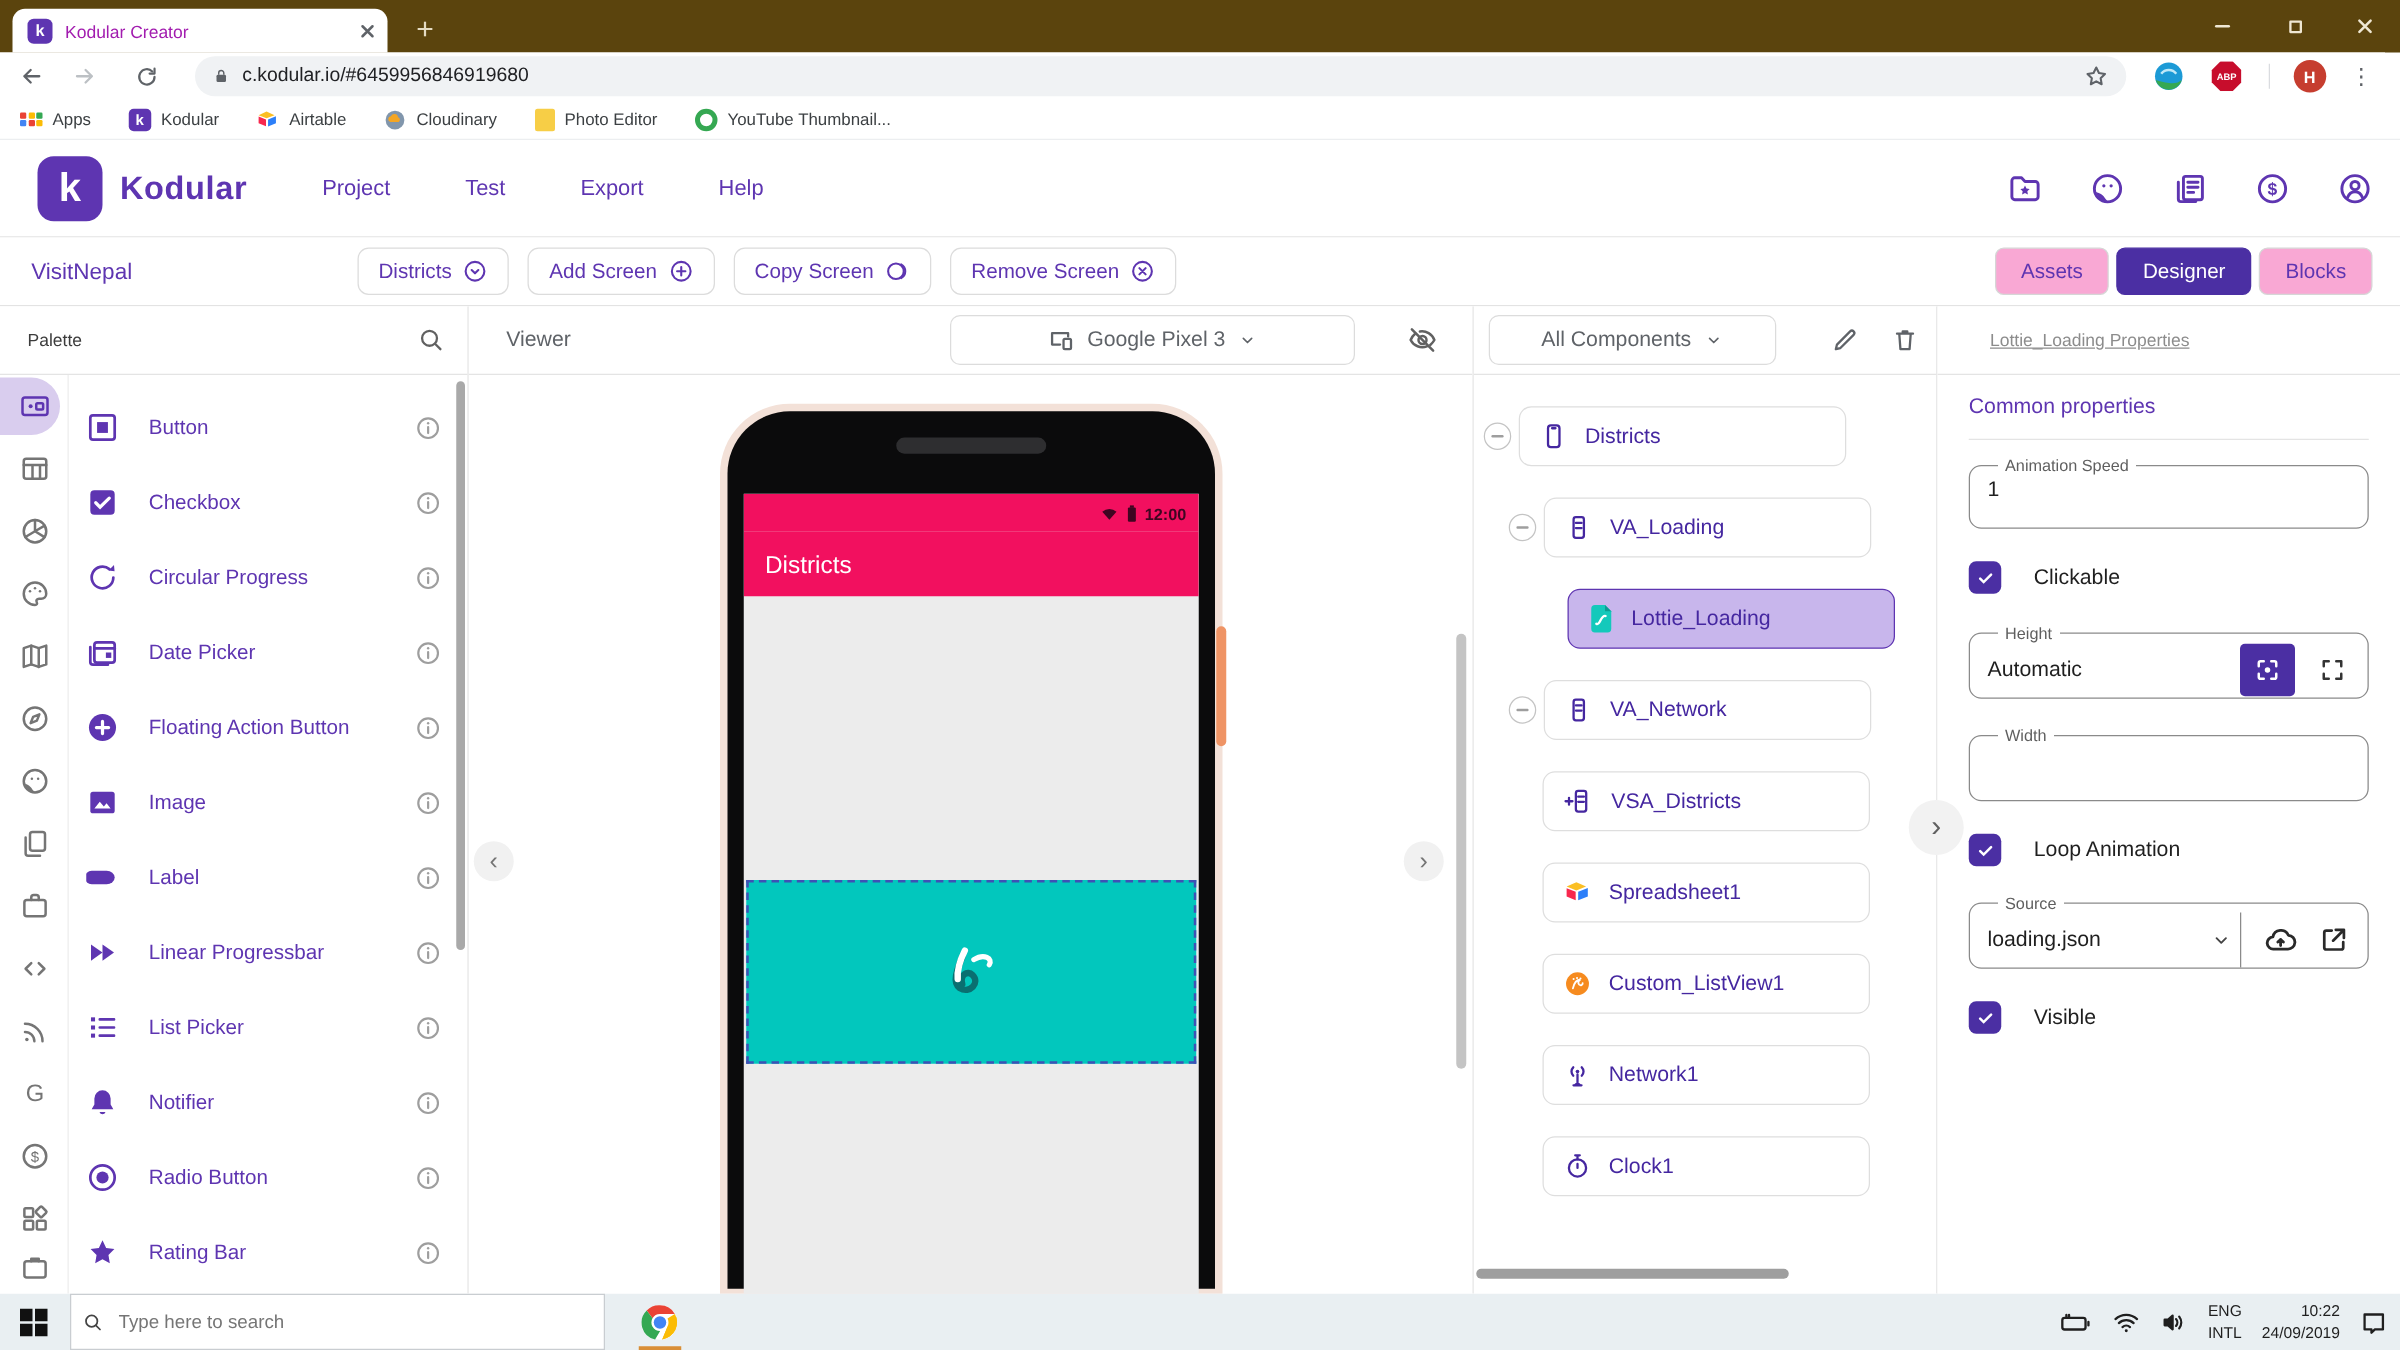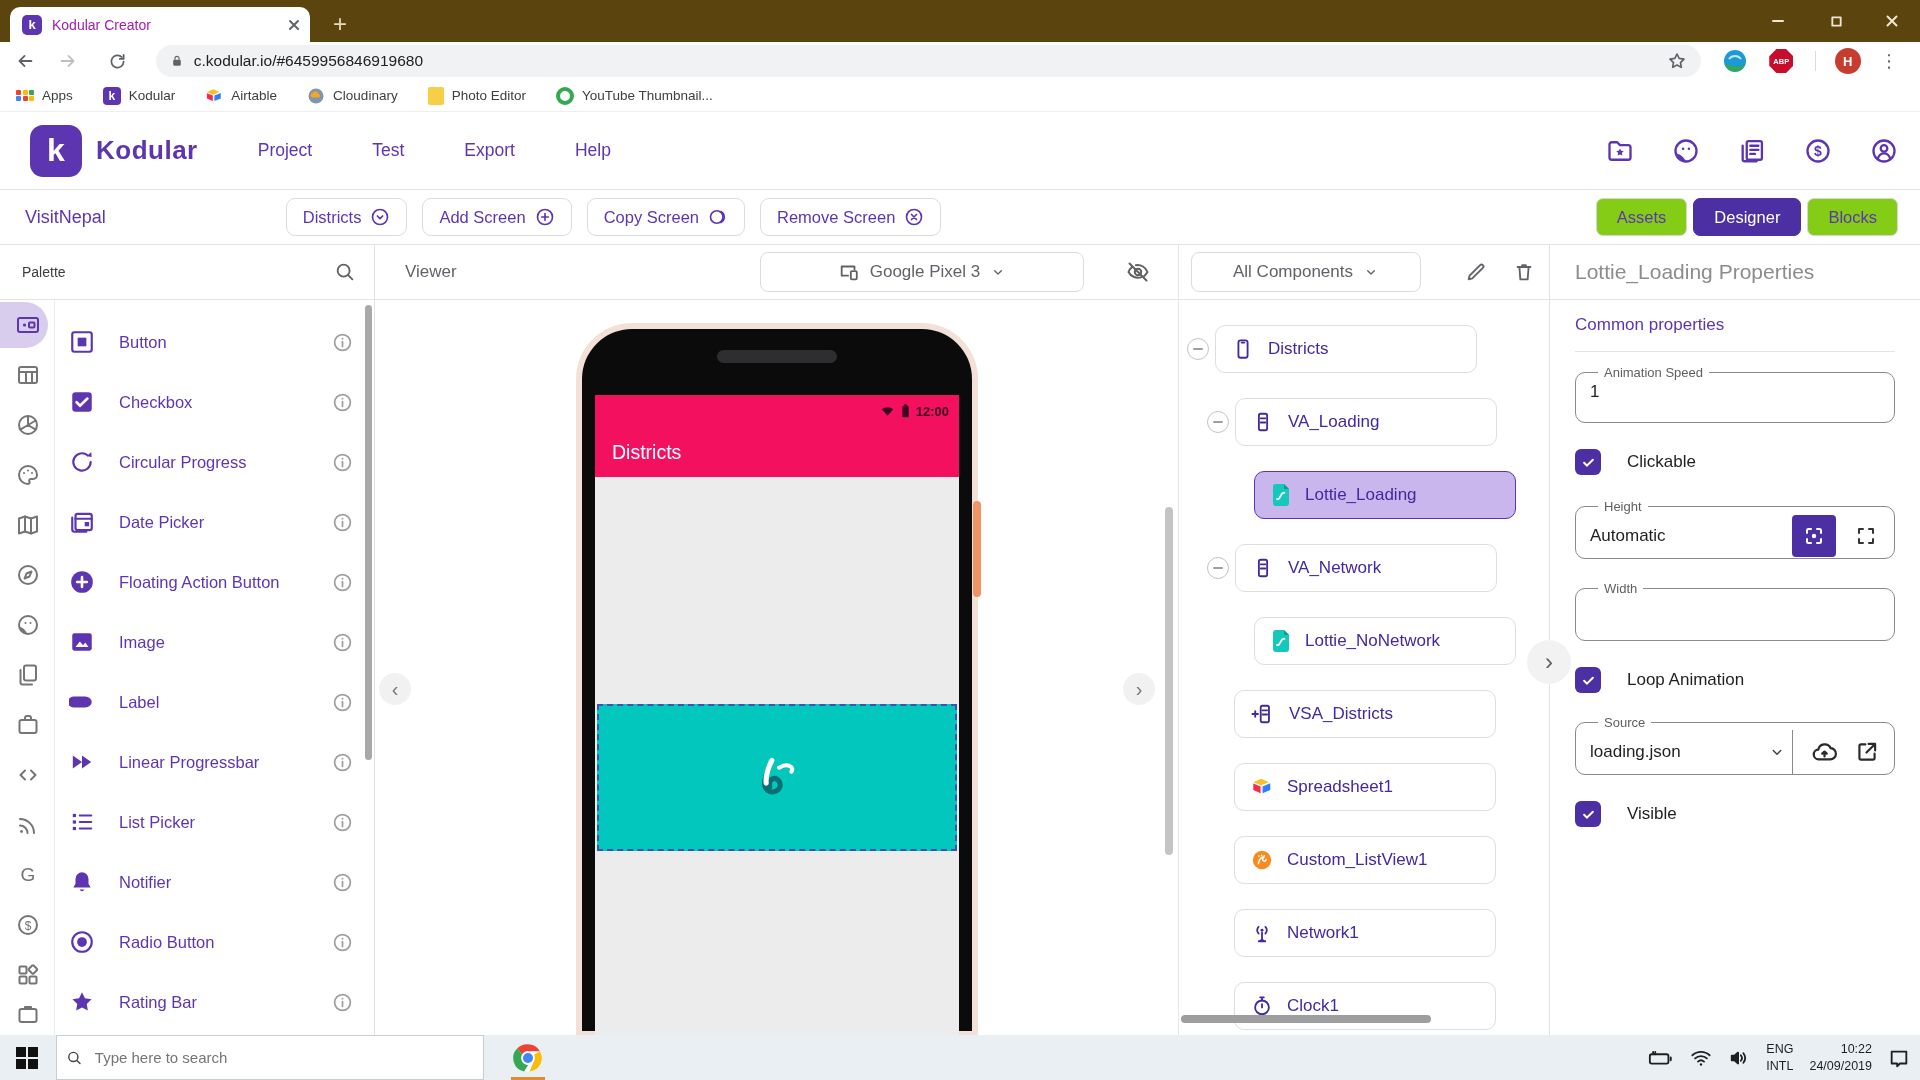--- a/index.html
+++ b/index.html
@@ -58,21 +58,21 @@
   .kbrand { margin-left:14px; font-size:26px; font-weight:bold; color:#5E35B1; letter-spacing:.5px; }
   .kmenu { margin-left:60px; font-size:17.5px; color:#5E35B1; }
   .hicons { margin-left:auto; margin-right:22px; display:flex; align-items:center; gap:38px; color:#5E35B1; }
 
   
   #screenbar { position:absolute; left:0; top:190px; width:1920px; height:55px; background:#fff;
                border-bottom:1px solid #E3E3E3; display:flex; align-items:center; }
   .projname { margin-left:25px; font-size:18px; color:#5E35B1; }
   .sbtn { height:38px; border:1px solid #DCDCDC; border-radius:9px; background:#fff; color:#5E35B1;
           font-size:16.5px; display:flex; align-items:center; gap:9px; padding:0 16px; }
-  .rbtn { height:38px; border:1px solid #D6D6D6; border-radius:7px; background:#84cc16; color:#5E35B1;
+  .rbtn { height:38px; border:1px solid #D6D6D6; border-radius:7px; background:#f9a8d4; color:#5E35B1;
           font-size:16.5px; display:flex; align-items:center; padding:0 20px; }
   .rbtn.active { background:#4B2FA3; border-color:#4B2FA3; color:#fff; }
 
   
   #main { position:absolute; left:0; top:245px; width:1920px; height:790px; overflow:hidden; }
   .panel-h { height:55px; border-bottom:1px solid #E4E4E4; display:flex; align-items:center; }
 
   
   #palette { position:absolute; left:0; top:0; width:375px; height:790px; border-right:1px solid #E2E2E2; background:#fff; }
   .pal-title { margin-left:22px; font-size:14px; color:#3C3C3C; }
@@ -127,21 +127,21 @@
   .tbox { width:262px; height:48px; background:#fff; border:1px solid #DEDEDE; border-radius:10px;
           display:flex; align-items:center; gap:14px; padding-left:16px; color:#4527A0; font-size:17px; }
   .tbox.sel { background:#C8B6EC; border:1.5px solid #5E35B1; }
   .tree-chev { position:absolute; right:-22px; top:395px; width:44px; height:44px; border-radius:50%;
                background:#F2F2F2; color:#616161; font-size:24px; display:flex; align-items:center;
                justify-content:center; z-index:5; }
   .hscroll { position:absolute; left:2px; bottom:12px; width:250px; height:8px; background:#9E9E9E; border-radius:4px; }
 
   
   #props { position:absolute; left:1550px; top:0; width:370px; height:790px; background:#fff; }
-  .prop-title { margin-left:25px; font-size:21px; color:#8C8C8C; }
+  .prop-title { margin-left:42px; font-size:14px; color:#8C8C8C;text-decoration:underline; }
   .props-body { padding:0 25px; }
   .sectionlink { margin:15px 0 0 0; padding-bottom:16px; border-bottom:1px solid #E4E4E4; font-size:17px; color:#5E35B1; }
   fieldset { border:1.6px solid #8A8A8A; border-radius:10px; margin:0; padding:2px 8px 10px 14px; position:relative; }
   legend { font-size:13px; color:#5f5f5f; padding:0 6px; margin-left:8px; }
   .fval { font-size:17px; color:#1F1F1F; }
   .fs-anim { margin-top:13px; height:58px; }
   .chkrow { display:flex; align-items:center; gap:26px; margin-top:26px; }
   .chk { width:26px; height:26px; background:#4B2FA3; border-radius:6px; display:flex;
          align-items:center; justify-content:center; flex:none; }
   .chklabel { font-size:17px; color:#1F1F1F; }
@@ -801,30 +801,20 @@
             </svg>
           </span>
         <div class="tbox">
           <svg width="22" height="22" viewBox="0 0 24 24" class="sic" stroke-width="1.9">
               <rect x="7.5" y="3" width="9" height="18" rx="2"></rect>
               <path d="M9.5 8h5M9.5 12.5h5"></path>
             </svg>
           <span>VA_Network</span>
         </div>
       </div>
-      <div class="trow" style="margin-left:75px">
-        <div class="tbox">
-          <svg width="20" height="24" viewBox="0 0 20 24">
-              <path d="M2 4a3 3 0 0 1 3-3h8l5 5v14a3 3 0 0 1-3 3H5a3 3 0 0 1-3-3z" fill="#14C9BB"></path>
-              <path d="M13 1l5 5h-5z" fill="#0E9C92"></path>
-              <path d="M6 16c3 2 4-8 7.5-6.2" stroke="#fff" stroke-width="1.8" fill="none" stroke-linecap="round"></path>
-            </svg>
-          <span>Lottie_NoNetwork</span>
-        </div>
-      </div>
       <div class="trow" style="margin-left:55px">
         <div class="tbox">
           <svg width="24" height="22" viewBox="0 0 26 24" class="sic" stroke-width="1.9">
               <path d="M1.5 12h6M4.5 9v6"></path>
               <rect x="10.5" y="3" width="9" height="18" rx="2"></rect>
               <path d="M12.5 8h5M12.5 12.5h5"></path>
             </svg>
           <span>VSA_Districts</span>
         </div>
       </div>

